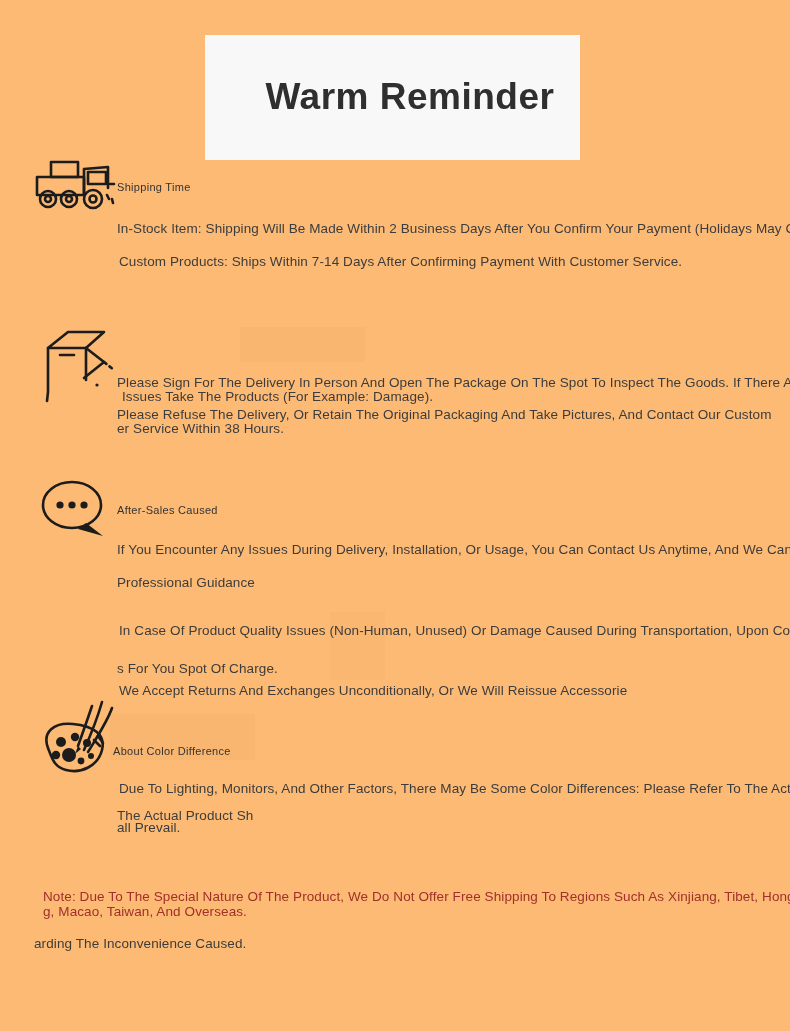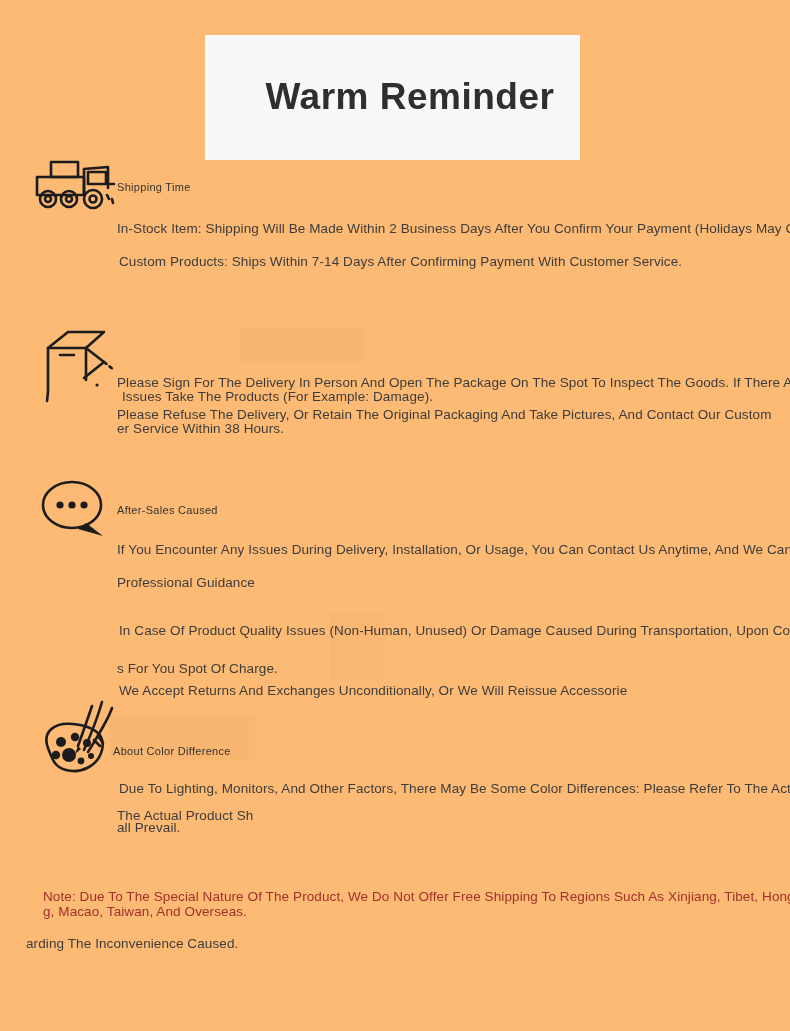--- a/index.html
+++ b/index.html
@@ -96,15 +96,15 @@
       <path class="st" d="M58 40 l6 6 M62 36 l5 7" stroke-width="1.4"></path>
     </svg>
   </div>
   <div class="heading" style="left:113px;top:745px;">About Color Difference</div>
   <div class="line" style="left:119px;top:781px;">Due To Lighting, Monitors, And Other Factors, There May Be Some Color Differences: Please Refer To The Actual Produc</div>
   <div class="line" style="left:117px;top:808px;">The Actual Product Sh</div>
   <div class="line" style="left:117px;top:820px;">all Prevail.</div>
 
   <div class="line red" style="left:43px;top:889px;">Note: Due To The Special Nature Of The Product, We Do Not Offer Free Shipping To Regions Such As Xinjiang, Tibet, Hong Kon</div>
   <div class="line red" style="left:43px;top:904px;">g, Macao, Taiwan, And Overseas.</div>
-  <div class="line" style="left:26px;top:936px;text-align:right;">arding The Inconvenience Caused.</div>
+  <div class="line" style="left:34px;top:936px;text-align:right;">arding The Inconvenience Caused.</div>
 
 </div>
 
 </body></html>

